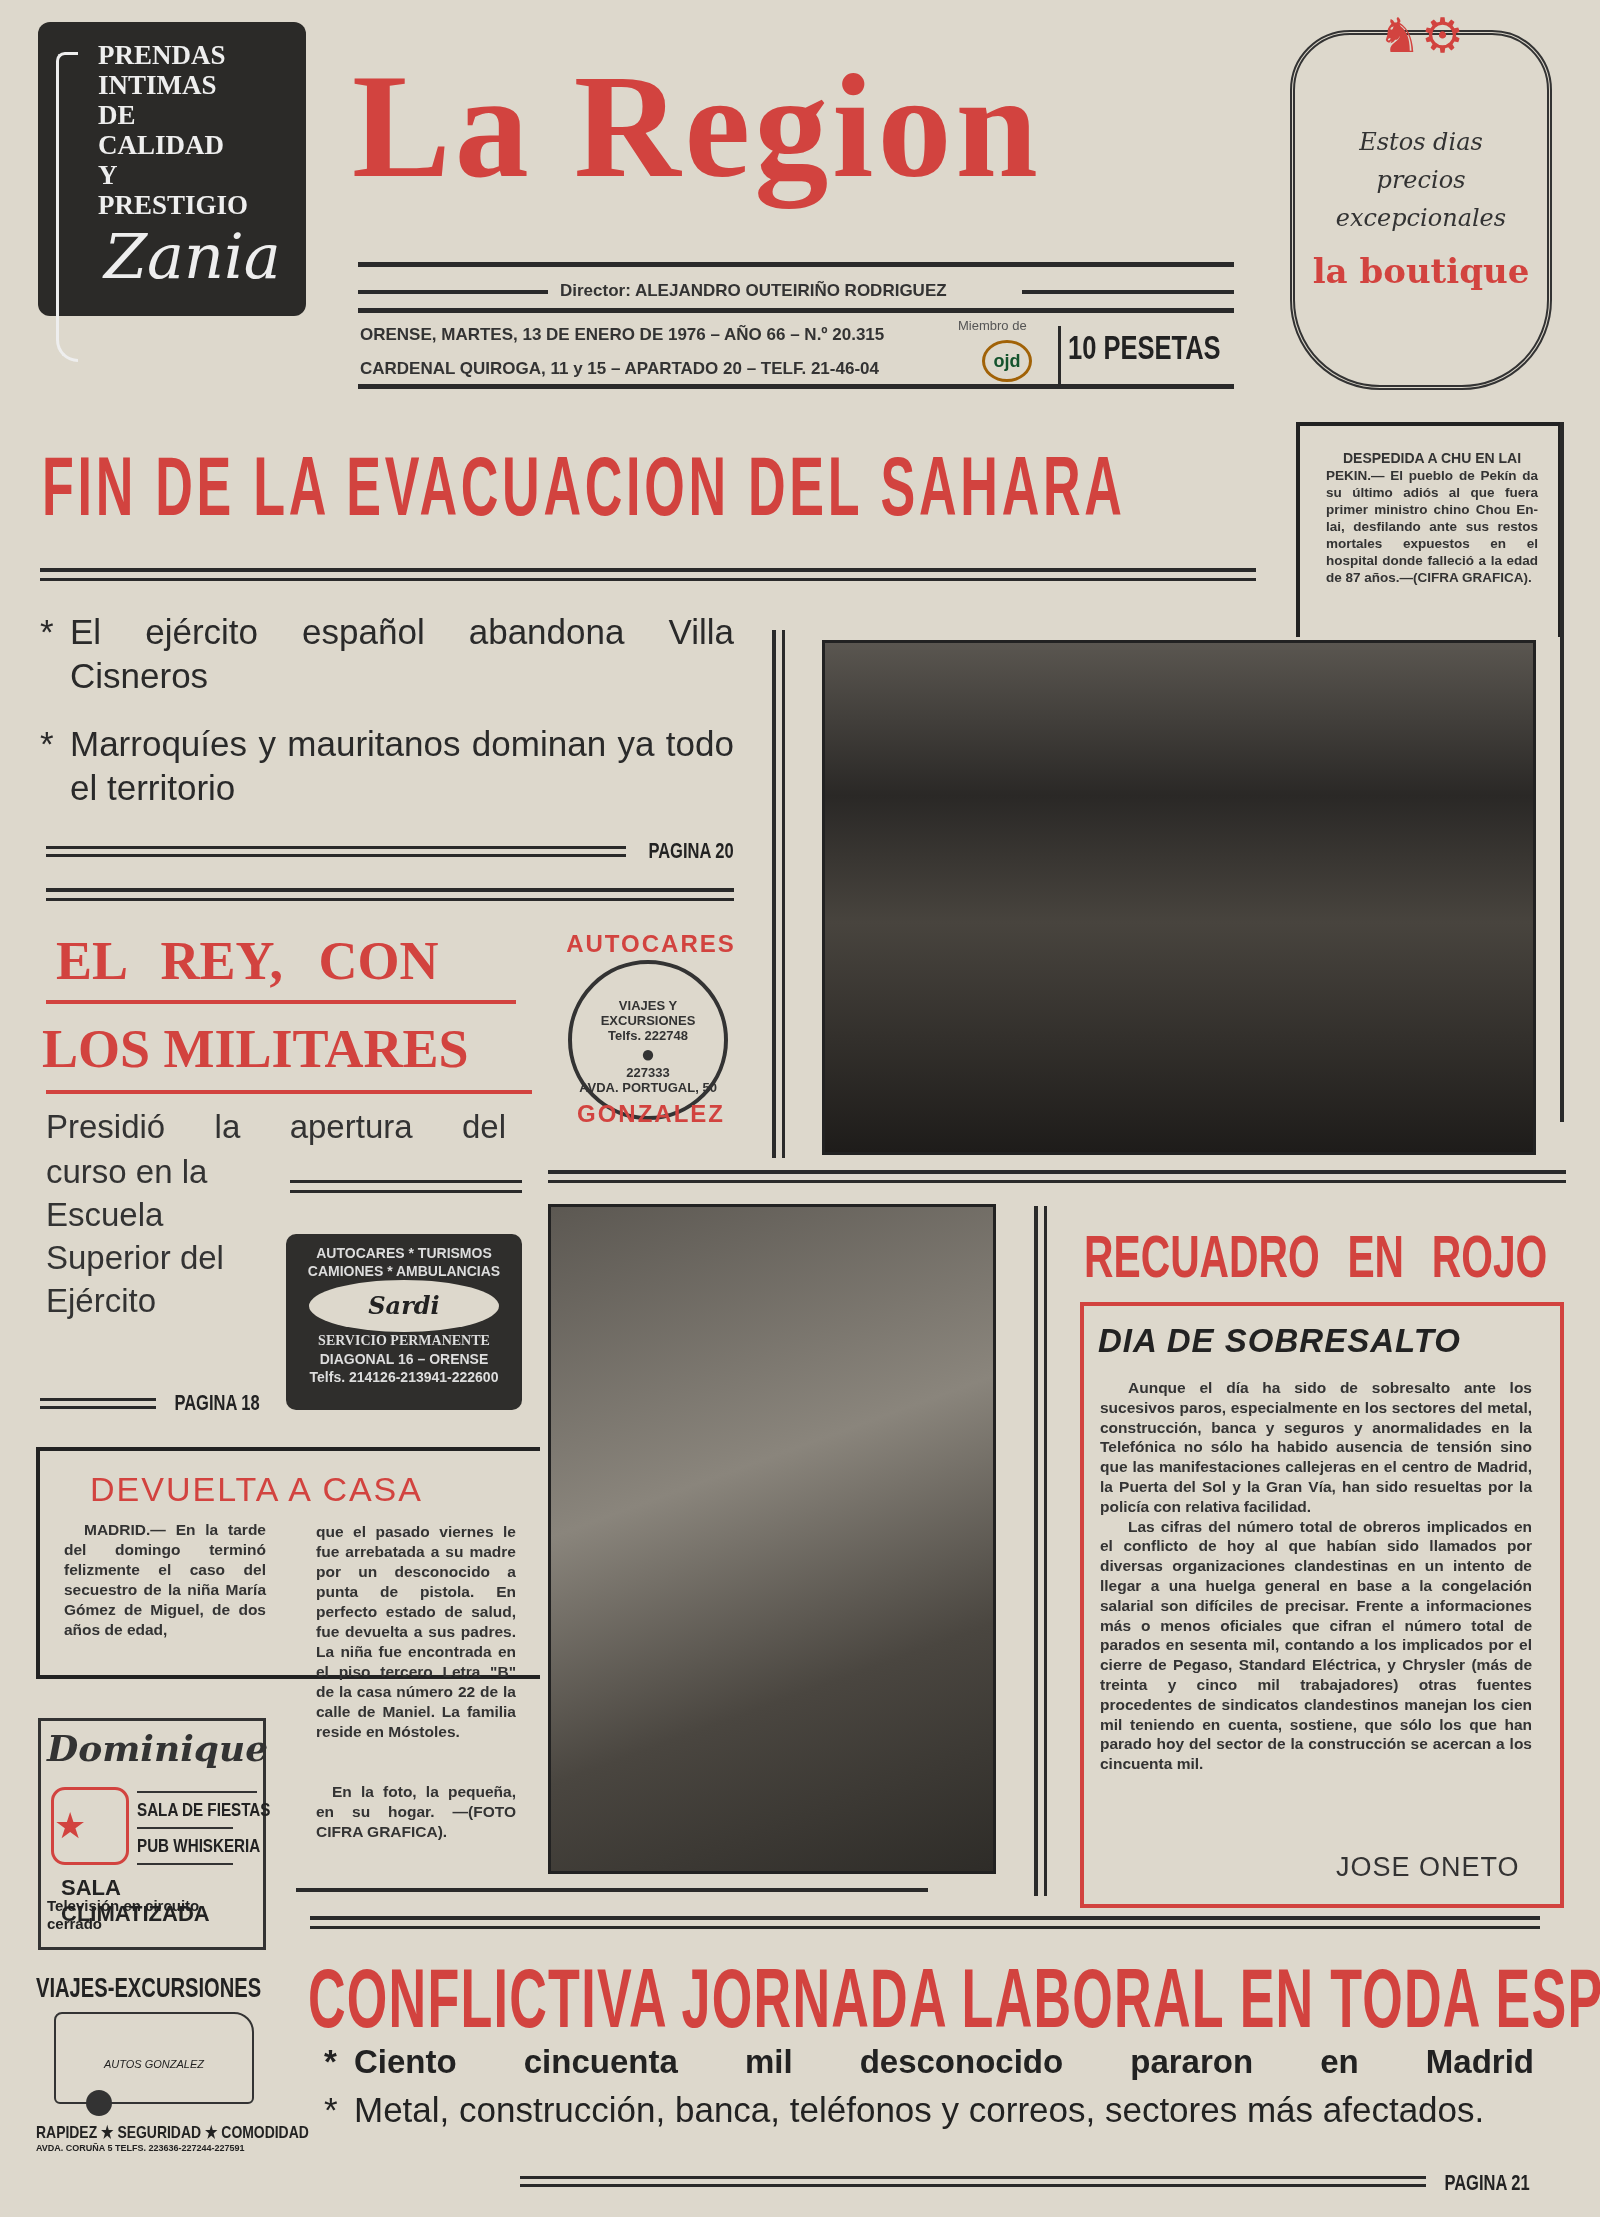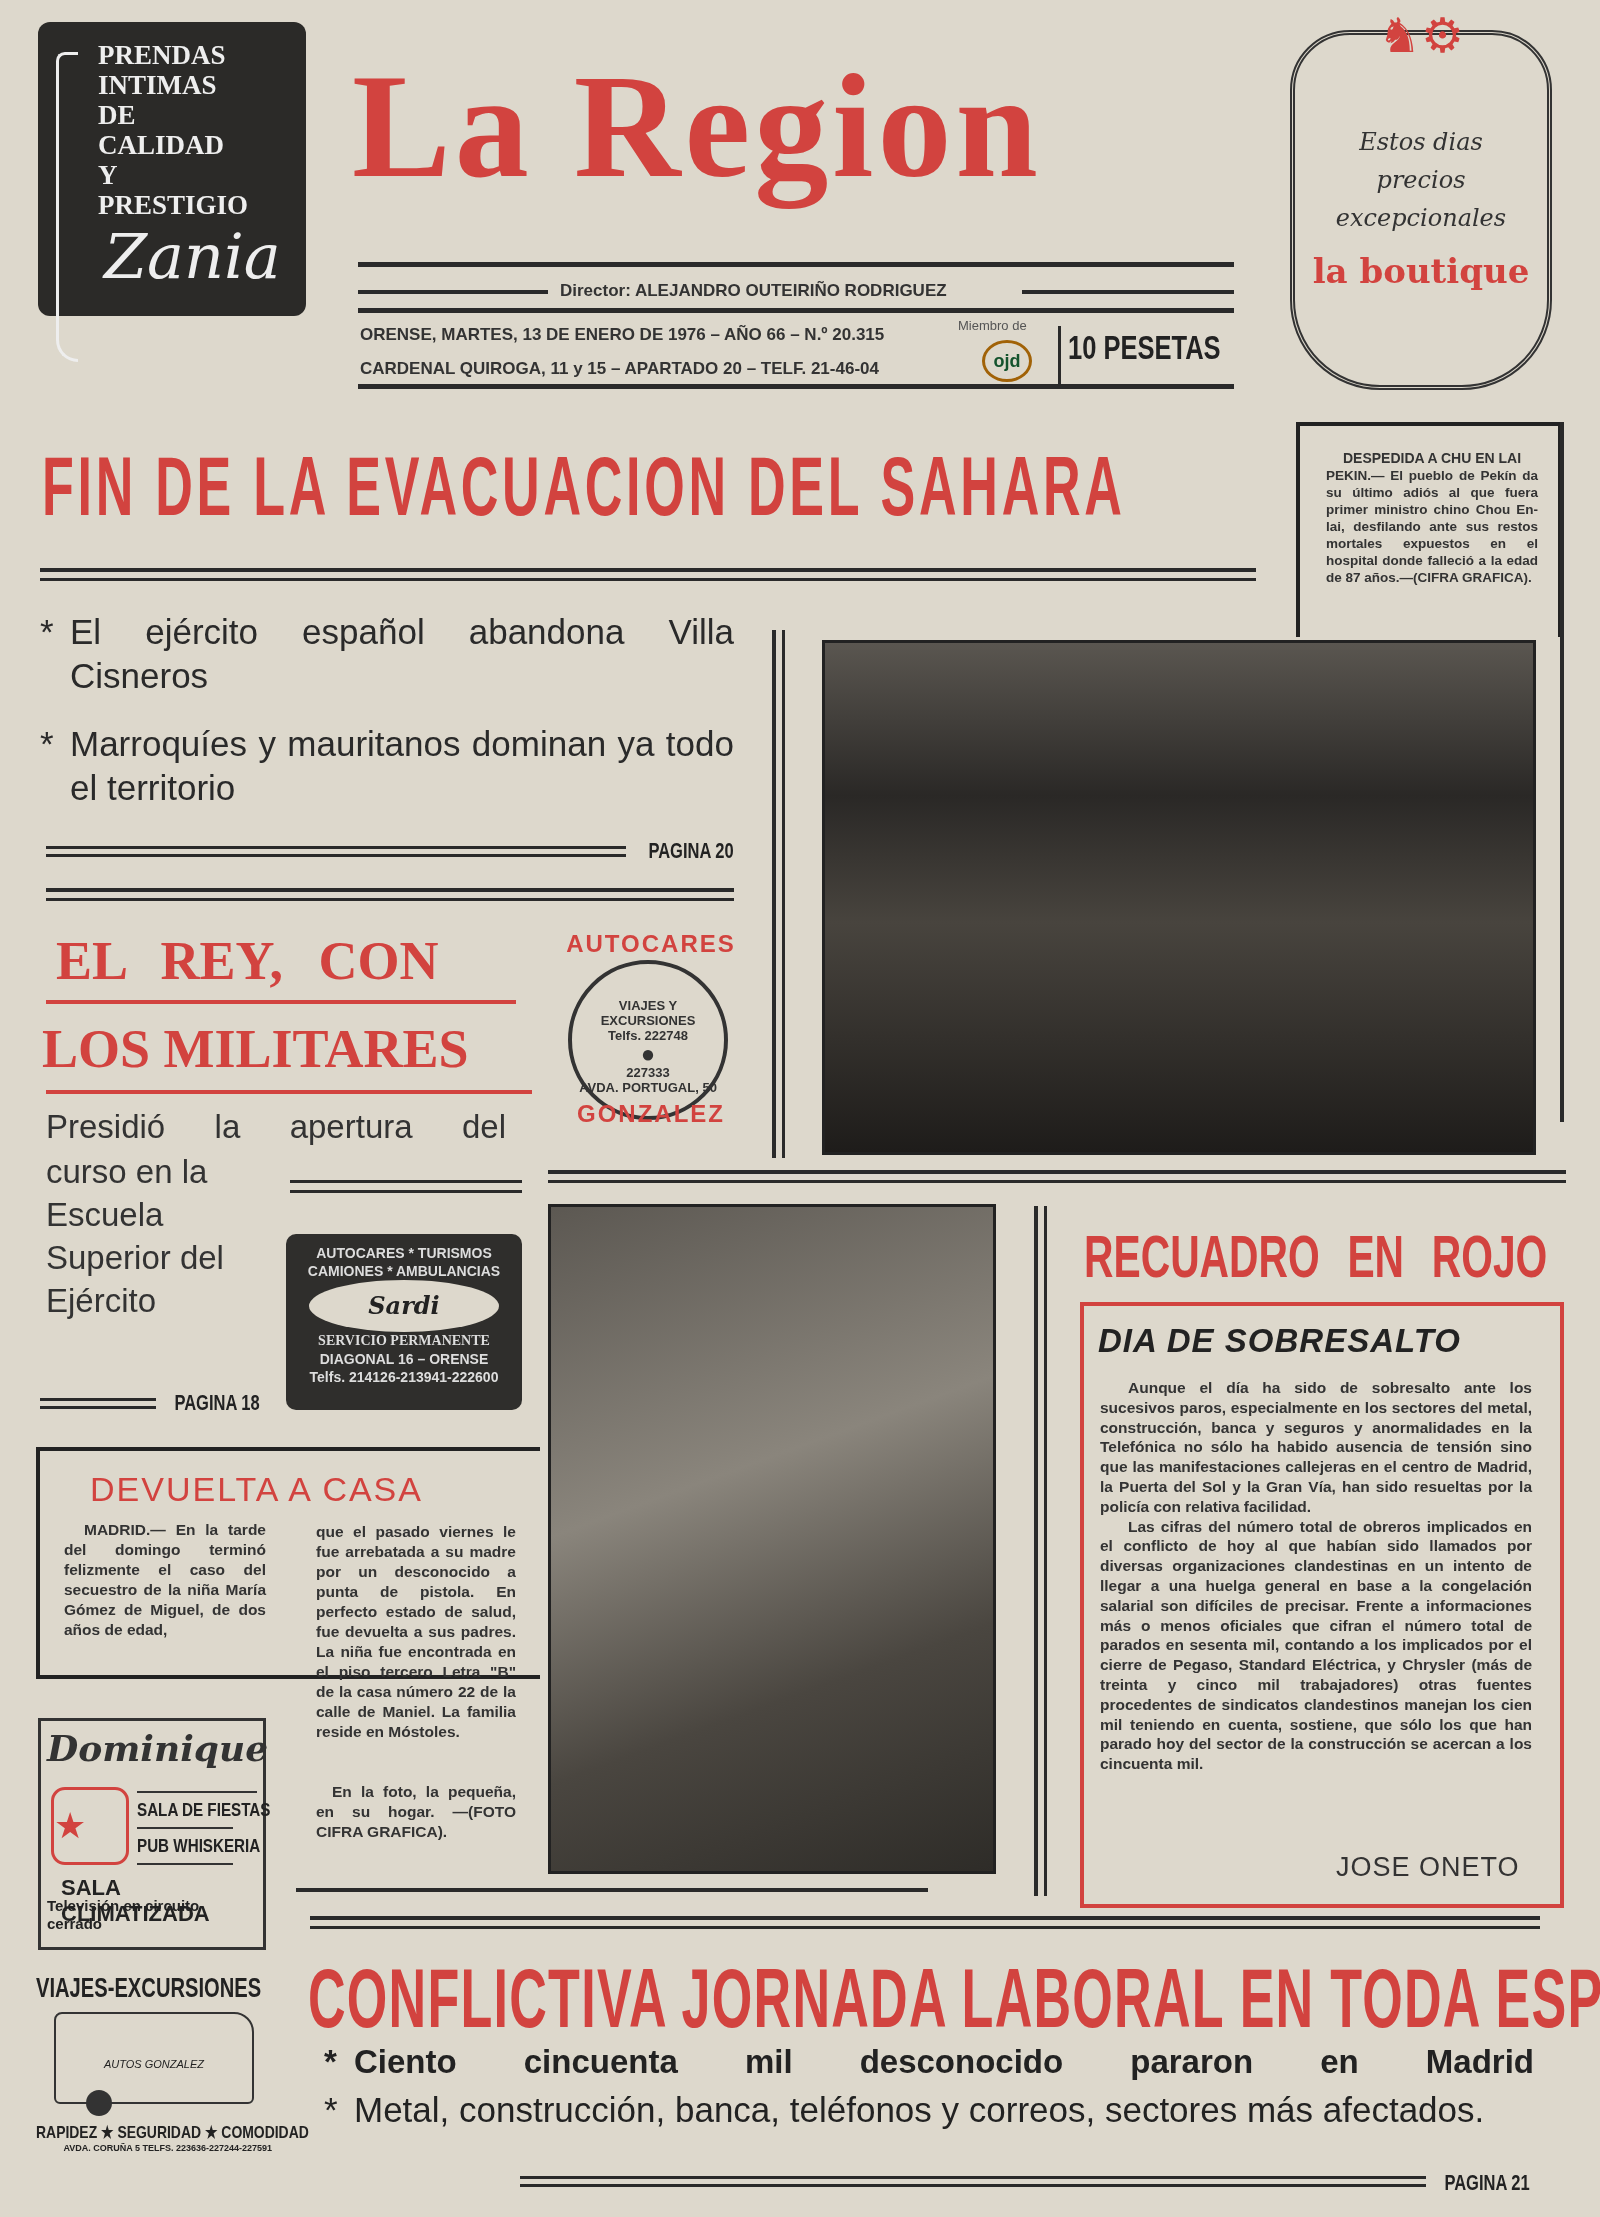--- a/index.html
+++ b/index.html
@@ -78,21 +78,21 @@
   #dominique .tags div { border-bottom: 2px solid #333; transform: scaleX(0.8); transform-origin: left top; white-space: nowrap; }
   #dominique .clim { position: absolute; left: 20px; top: 154px; width: 210px; font-size: 22px; font-weight: bold; }
   #dominique .tv { position: absolute; left: 6px; top: 176px; width: 210px; font-size: 15px; font-weight: bold; line-height: 18px; }
 
   
   #viajes { left: 36px; top: 1972px; width: 236px; height: 200px; text-align: center; }
   #viajes .head { font-size: 28px; font-weight: bold; transform: scaleX(0.72); transform-origin: left top; white-space: nowrap; text-align: left; }
   #viajes .bus { margin: 8px auto 0; width: 200px; height: 92px; border: 2px solid #333; border-radius: 8px 20px 6px 6px; position: relative; font-size: 11px; font-style: italic; line-height: 100px; }
   #viajes .bus::after { content: ""; position: absolute; left: 30px; bottom: -14px; width: 26px; height: 26px; border-radius: 50%; background: #333; }
   #viajes .foot { font-size: 17px; font-weight: bold; transform: scaleX(0.82); transform-origin: left top; white-space: nowrap; text-align: left; margin-top: 18px; }
-  #viajes .addr { font-size: 9px; font-weight: bold; text-align: right; }
+  #viajes .addr { font-size: 9px; font-weight: bold; text-align: left; }
 
   
   #recuadro-title { left: 1084px; top: 1222px; font-size: 60px; color: #d2433f; transform: scaleX(0.68); word-spacing: 24px; }
   #recuadro-box { left: 1080px; top: 1302px; width: 484px; height: 606px; border: 4px solid #d2433f; }
   #sobresalto-title { left: 1098px; top: 1322px; font-size: 33px; font-weight: bold; font-style: italic; color: #222; letter-spacing: 1px; }
   #sobresalto-body { left: 1100px; top: 1378px; width: 432px; font-size: 15.5px; font-weight: bold; line-height: 19.8px; color: #333; text-align: justify; }
   #sobresalto-body p { text-indent: 28px; }
   #byline { left: 1336px; top: 1852px; font-size: 27px; color: #333; letter-spacing: 1px; }
 
   

